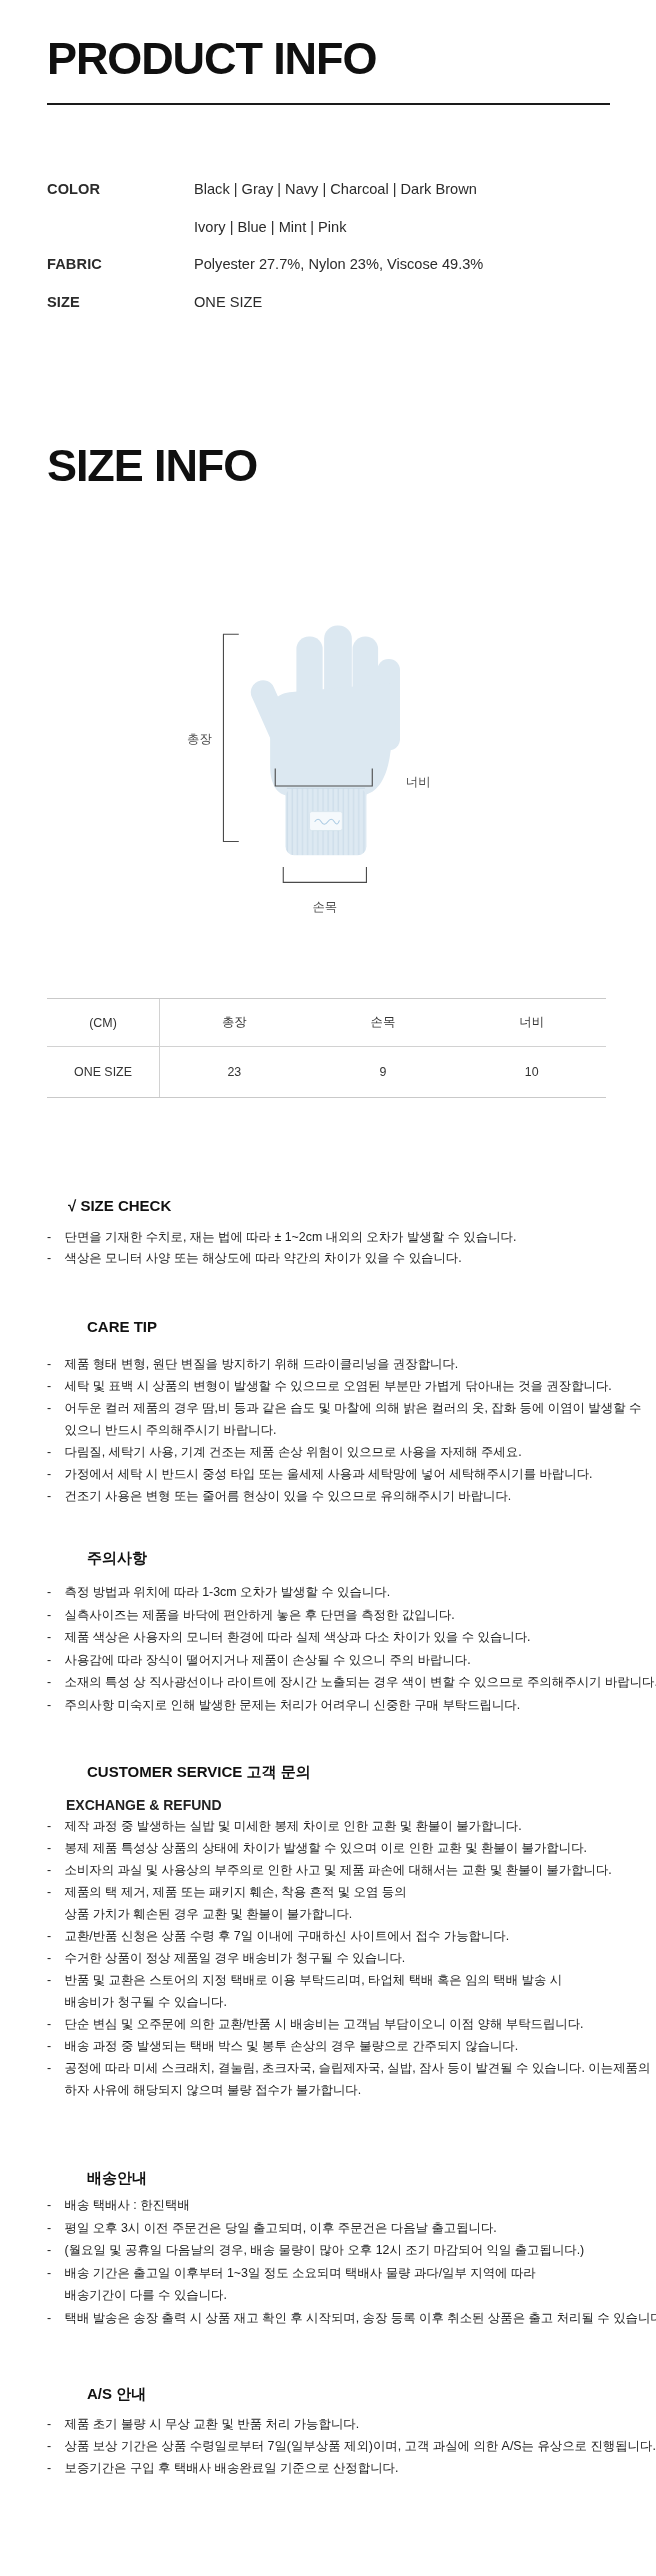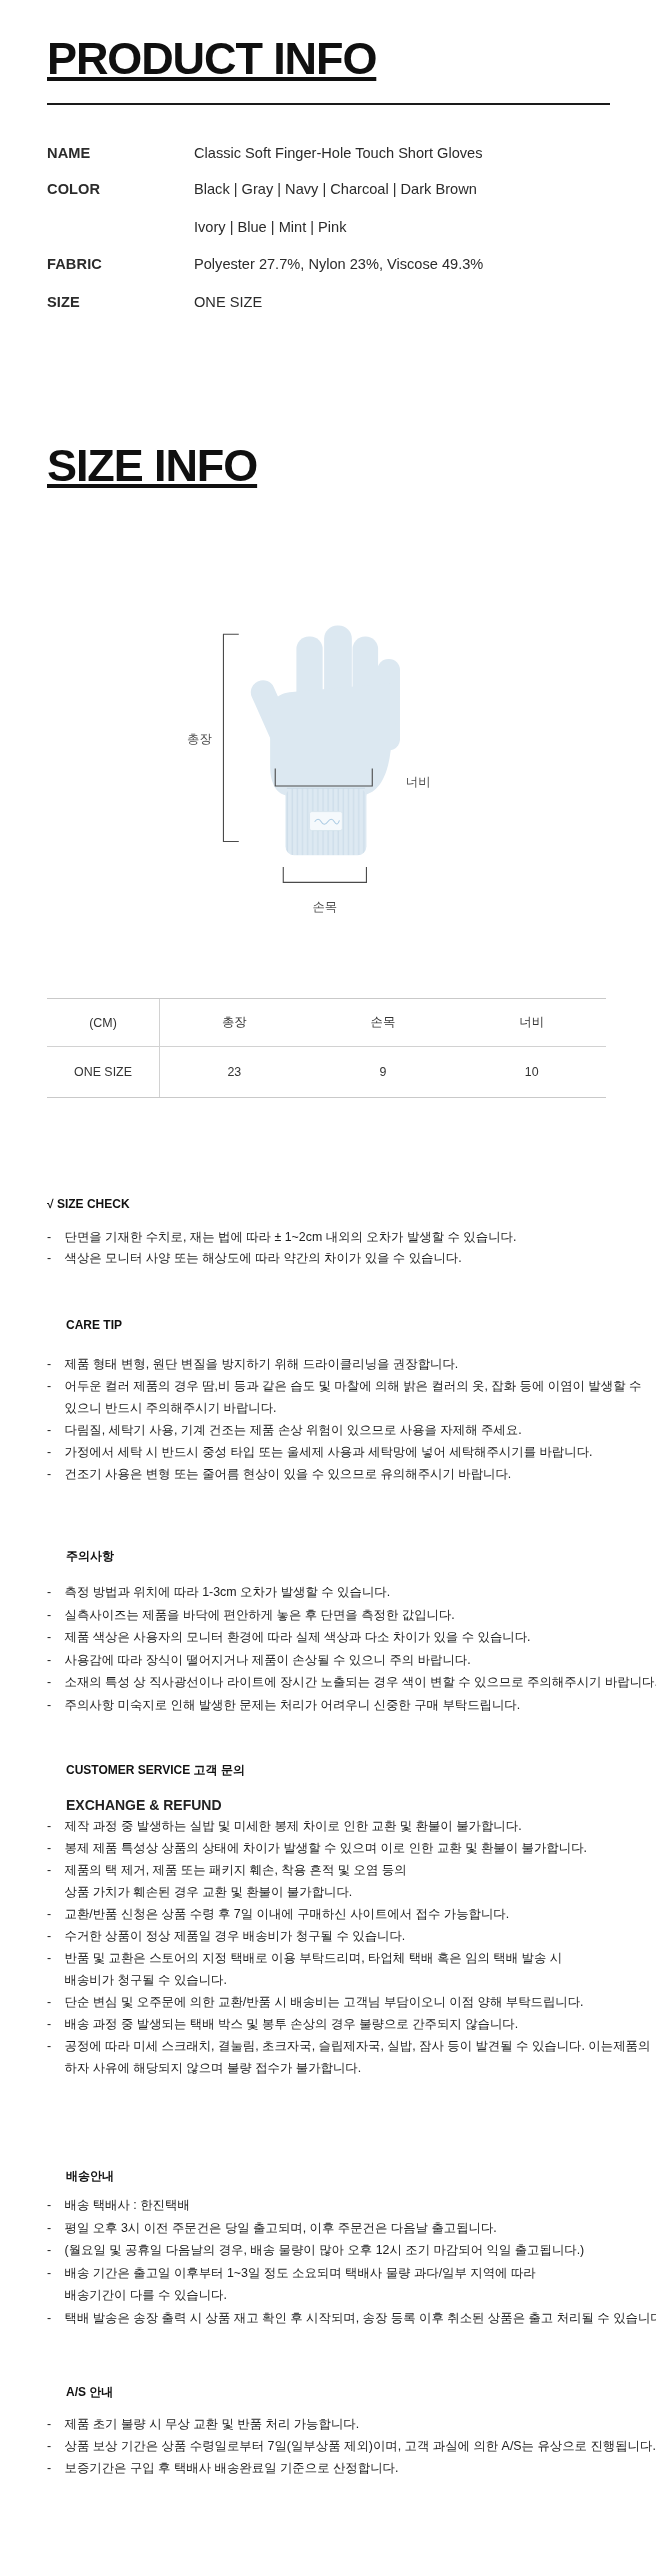--- a/index.html
+++ b/index.html
@@ -1,24 +1,24 @@
 <!DOCTYPE html>
 <html style="font-size:11.7px"><head>
 <meta charset="utf-8">
 <style>
   html,body{margin:0;padding:0;background:#fff;}
   #page{position:relative;width:657px;height:2576px;background:#ffffff;overflow:hidden;
         font-family:"Liberation Sans","DejaVu Sans",sans-serif;color:#1f1f1f;}
   .abs{position:absolute;}
-  .h1{font-size:45px;font-weight:600;letter-spacing:-1.1px;color:#101010;line-height:1;white-space:nowrap;text-decoration:underline;}
+  .h1{font-size:45px;font-weight:600;letter-spacing:-1.1px;color:#101010;line-height:1;white-space:nowrap;}
   .rule{position:absolute;height:1.5px;background:#1a1a1a;}
   .inforow{position:absolute;left:47px;width:569px;height:19px;line-height:19px;font-size:14.6px;white-space:nowrap;}
   .inforow .lbl{position:absolute;left:0;top:0;font-weight:600;color:#2b2b2b;letter-spacing:0.1px;}
   .inforow .val{position:absolute;left:147px;top:0;font-weight:400;color:#2b2b2b;}
-  .sechead{position:absolute;font-size:12px;font-weight:700;color:#111;line-height:1.2;white-space:nowrap;}
+  .sechead{position:absolute;font-size:15px;font-weight:700;color:#111;line-height:1.2;white-space:nowrap;margin-left:21px;}
   .subhead{position:absolute;font-size:14px;font-weight:600;color:#222;line-height:1.2;white-space:nowrap;}
   ul.blist{position:absolute;left:47px;margin:0;padding:0;list-style:none;}
   ul.blist li{position:relative;display:block;white-space:nowrap;font-size:12.4px;color:#202020;}
   ul.blist li .dash{display:inline-block;width:17.5px;color:#202020;}
   ul.blist li.cont .dash{visibility:hidden;}
   .lh29 li{height:21px;line-height:21px;}
   .lh30 li{height:22px;line-height:22px;}
   .lh31 li{height:22.6px;line-height:22.6px;}
   
   .stable{position:absolute;left:47px;top:998px;width:559px;border-top:0.7px solid #c9c9c9;border-bottom:0.7px solid #c9c9c9;}
@@ -31,24 +31,20 @@
   svg text{font-family:"Liberation Sans","DejaVu Sans",sans-serif;}
 </style>
 </head>
 <body>
 
 <div id="page">
 
   <div class="abs h1" style="left:47px;top:36px;">PRODUCT INFO</div>
   <div class="rule" style="left:47px;top:103px;width:563px;"></div>
 
-  <div class="inforow" style="top:144px;">
-    <span class="lbl">NAME</span>
-    <span class="val">Classic Soft Finger-Hole Touch Short Gloves</span>
-  </div>
   <div class="inforow" style="top:180px;">
     <span class="lbl">COLOR</span>
     <span class="val">Black | Gray | Navy | Charcoal | Dark Brown</span>
   </div>
   <div class="inforow" style="top:218px;">
     <span class="val">Ivory | Blue | Mint | Pink</span>
   </div>
   <div class="inforow" style="top:255px;">
     <span class="lbl">FABRIC</span>
     <span class="val">Polyester 27.7%, Nylon 23%, Viscose 49.3%</span>
@@ -120,20 +116,21 @@
     <span>SIZE CHECK</span>
   </div>
   <ul class="blist lh29" style="top:1227px;">
     <li><span class="dash">-</span><span>단면을 기재한 수치로, 재는 법에 따라 ± 1~2cm 내외의 오차가 발생할 수 있습니다.</span></li>
     <li><span class="dash">-</span><span>색상은 모니터 사양 또는 해상도에 따라 약간의 차이가 있을 수 있습니다.</span></li>
   </ul>
 
   <div class="sechead" style="left:66px;top:1318px;">CARE TIP</div>
   <ul class="blist lh30" style="top:1353px;">
     <li><span class="dash">-</span><span>제품 형태 변형, 원단 변질을 방지하기 위해 드라이클리닝을 권장합니다.</span></li>
+    <li><span class="dash">-</span><span>세탁 및 표백 시 상품의 변형이 발생할 수 있으므로 오염된 부분만 가볍게 닦아내는 것을 권장합니다.</span></li>
     <li><span class="dash">-</span><span>어두운 컬러 제품의 경우 땀,비 등과 같은 습도 및 마찰에 의해 밝은 컬러의 옷, 잡화 등에 이염이 발생할 수</span></li>
     <li class="cont"><span class="dash">-</span><span>있으니 반드시 주의해주시기 바랍니다.</span></li>
     <li><span class="dash">-</span><span>다림질, 세탁기 사용, 기계 건조는 제품 손상 위험이 있으므로 사용을 자제해 주세요.</span></li>
     <li><span class="dash">-</span><span>가정에서 세탁 시 반드시 중성 타입 또는 울세제 사용과 세탁망에 넣어 세탁해주시기를 바랍니다.</span></li>
     <li><span class="dash">-</span><span>건조기 사용은 변형 또는 줄어름 현상이 있을 수 있으므로 유의해주시기 바랍니다.</span></li>
   </ul>
 
   <div class="sechead" style="left:66px;top:1549px;">주의사항</div>
   <ul class="blist lh31" style="top:1581px;">
     <li><span class="dash">-</span><span>측정 방법과 위치에 따라 1-3cm 오차가 발생할 수 있습니다.</span></li>
@@ -142,20 +139,21 @@
     <li><span class="dash">-</span><span>사용감에 따라 장식이 떨어지거나 제품이 손상될 수 있으니 주의 바랍니다.</span></li>
     <li><span class="dash">-</span><span>소재의 특성 상 직사광선이나 라이트에 장시간 노출되는 경우 색이 변할 수 있으므로 주의해주시기 바랍니다.</span></li>
     <li><span class="dash">-</span><span>주의사항 미숙지로 인해 발생한 문제는 처리가 어려우니 신중한 구매 부탁드립니다.</span></li>
   </ul>
 
   <div class="sechead" style="left:66px;top:1763px;">CUSTOMER SERVICE 고객 문의</div>
   <div class="subhead" style="left:66px;top:1797px;">EXCHANGE &amp; REFUND</div>
   <ul class="blist lh30" style="top:1815px;">
     <li><span class="dash">-</span><span>제작 과정 중 발생하는 실밥 및 미세한 봉제 차이로 인한 교환 및 환불이 불가합니다.</span></li>
     <li><span class="dash">-</span><span>봉제 제품 특성상 상품의 상태에 차이가 발생할 수 있으며 이로 인한 교환 및 환불이 불가합니다.</span></li>
+    <li><span class="dash">-</span><span>소비자의 과실 및 사용상의 부주의로 인한 사고 및 제품 파손에 대해서는 교환 및 환불이 불가합니다.</span></li>
     <li><span class="dash">-</span><span>제품의 택 제거, 제품 또는 패키지 훼손, 착용 흔적 및 오염 등의</span></li>
     <li class="cont"><span class="dash">-</span><span>상품 가치가 훼손된 경우 교환 및 환불이 불가합니다.</span></li>
     <li><span class="dash">-</span><span>교환/반품 신청은 상품 수령 후 7일 이내에 구매하신 사이트에서 접수 가능합니다.</span></li>
     <li><span class="dash">-</span><span>수거한 상품이 정상 제품일 경우 배송비가 청구될 수 있습니다.</span></li>
     <li><span class="dash">-</span><span>반품 및 교환은 스토어의 지정 택배로 이용 부탁드리며, 타업체 택배 혹은 임의 택배 발송 시</span></li>
     <li class="cont"><span class="dash">-</span><span>배송비가 청구될 수 있습니다.</span></li>
     <li><span class="dash">-</span><span>단순 변심 및 오주문에 의한 교환/반품 시 배송비는 고객님 부담이오니 이점 양해 부탁드립니다.</span></li>
     <li><span class="dash">-</span><span>배송 과정 중 발생되는 택배 박스 및 봉투 손상의 경우 불량으로 간주되지 않습니다.</span></li>
     <li><span class="dash">-</span><span>공정에 따라 미세 스크래치, 결눌림, 초크자국, 슬립제자국, 실밥, 잠사 등이 발견될 수 있습니다. 이는제품의</span></li>
     <li class="cont"><span class="dash">-</span><span>하자 사유에 해당되지 않으며 불량 접수가 불가합니다.</span></li>

